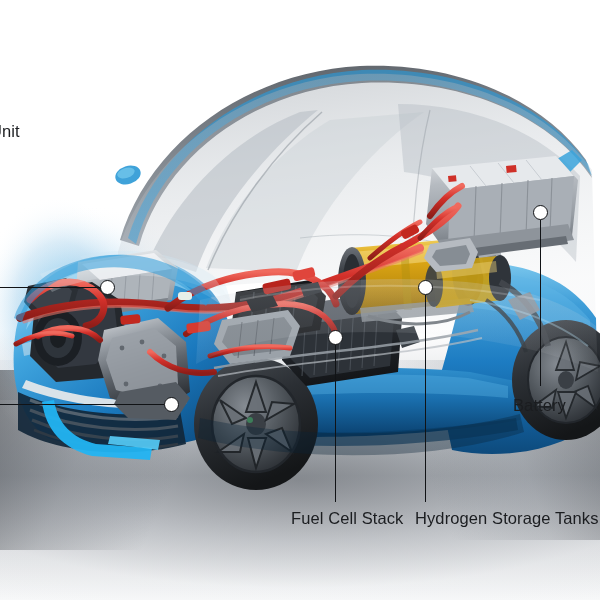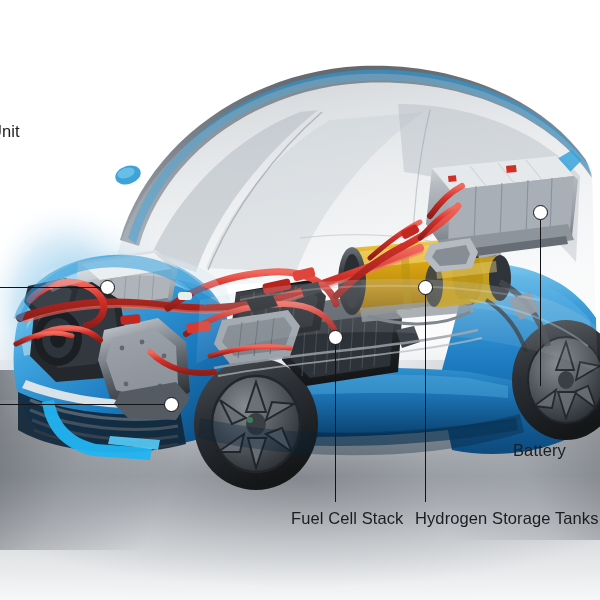--- a/index.html
+++ b/index.html
@@ -464,15 +464,15 @@
 
   <div class="leader v" style="left:540px;top:220px;height:166px;"></div>
   <div class="marker" style="left:533px;top:205px;"></div>
 
   <div class="label clip-left" style="top:122px;">trol Unit</div>
 
   <div class="label" style="left:415px;top:509px;">Hydrogen Storage Tanks</div>
 
   <div class="label" style="left:291px;top:509px;">Fuel Cell Stack</div>
 
-  <div class="label" style="left:513px;top:396px;margin-top:45px;">Battery</div>
+  <div class="label" style="left:513px;top:396px;">Battery</div>
 
 </div>
 
 </body></html>

